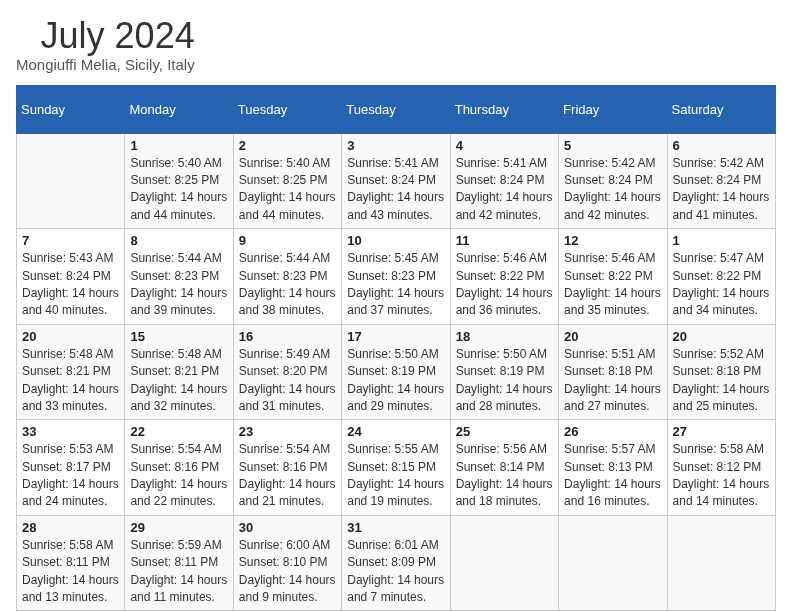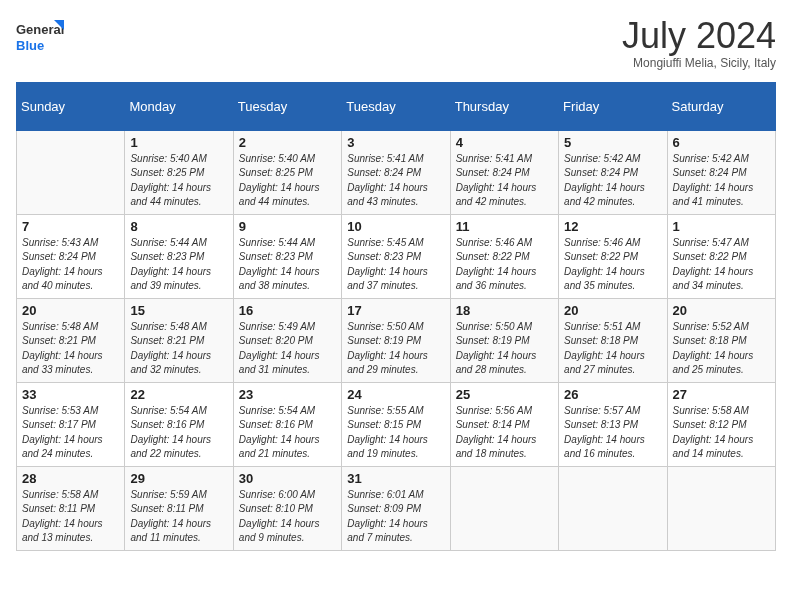--- a/index.html
+++ b/index.html
@@ -24,21 +24,21 @@
     .title-block {
       text-align: right;
     }
     .month-title {
       font-size: 36px;
       font-weight: normal;
       color: #333;
       line-height: 1.1;
     }
     .location-title {
-      font-size: 12px;
+      font-size: 15px;
       color: #555;
     }
     table {
       width: 100%;
       border-collapse: collapse;
       font-size: 11px;
     }
     thead tr th {
       background: #2563b0;
       color: #fff;
@@ -60,42 +60,34 @@
       background: #f9f9f9;
     }
     .day-number {
       font-weight: bold;
       font-size: 13px;
       margin-bottom: 2px;
       color: #222;
     }
     .day-info {
       color: #333;
-      font-size: 10px;
+      font-size: 12px;
       line-height: 1.45;
-      font-style: italic;
     }
     .empty-cell {
       background: #fff !important;
     }
     tbody tr:nth-child(odd) td.empty-cell {
       background: #f9f9f9 !important;
     }
   </style>
 </head>
 <body>
 
 <div class="header">
-  <div class="logo">
-  <svg width="50" height="44" viewBox="0 0 50 44" xmlns="http://www.w3.org/2000/svg">
-    <text x="0" y="18" font-size="13" font-weight="bold" font-family="Arial" fill="#333">General</text>
-    <text x="0" y="34" font-size="13" font-weight="bold" font-family="Arial" fill="#1a73e8">Blue</text>
-    <polygon points="38,4 48,4 48,14" fill="#1a73e8"></polygon>
-  </svg>
-</div>
   <div class="title-block">
     <div class="month-title">July 2024</div>
     <div class="location-title">Mongiuffi Melia, Sicily, Italy</div>
   </div>
 </div>
 
 <table>
   <thead>
     <tr>
       <th>Sunday</th>

